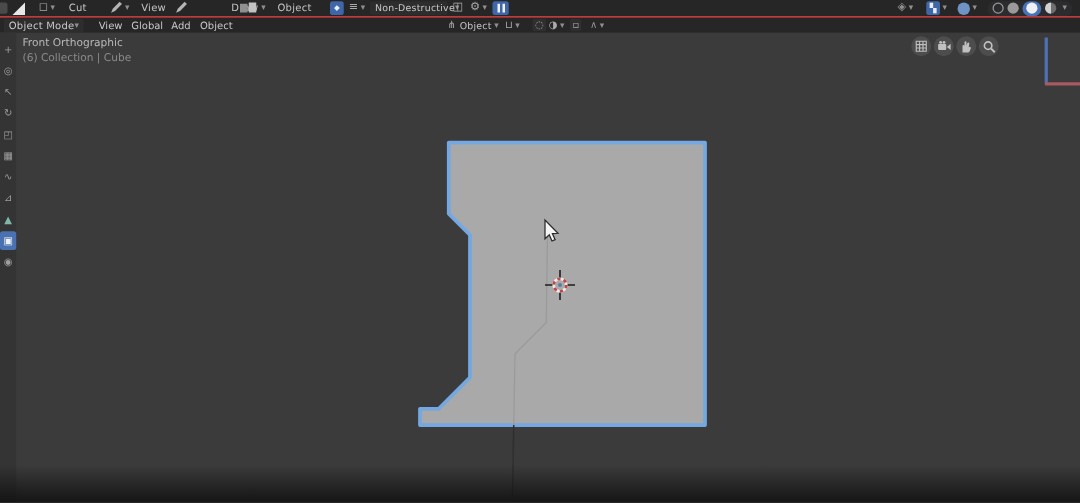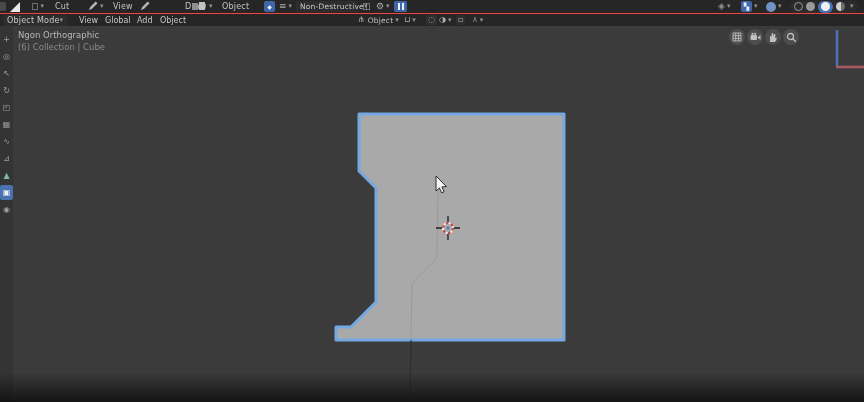--- a/index.html
+++ b/index.html
@@ -255,21 +255,21 @@
         <span>▲</span>
       </div>
     <div class="t active">
         <span>▣</span>
       </div>
     <div class="t">
         <span>◉</span>
       </div>
   </div>
 
-  <div class="vp-label l1">Ngon Orthographic</div>
+  <div class="vp-label l1">Front Orthographic</div>
   <div class="vp-label l2">(6) Collection | Cube</div>
 
   <div class="navbtn" style="left:729px;">
     <svg width="10" height="10" viewBox="0 0 10 10">
       <path d="M1 1h8v8H1z M1 3.7h8 M1 6.4h8 M3.7 1v8 M6.4 1v8" fill="none" stroke="#c0c0c0" stroke-width="0.9"></path>
     </svg>
   </div>
   <div class="navbtn" style="left:747px;">
     <svg width="11" height="10" viewBox="0 0 11 10">
       <rect x="0.5" y="3" width="6.5" height="5" rx="1" fill="#c0c0c0"></rect>

